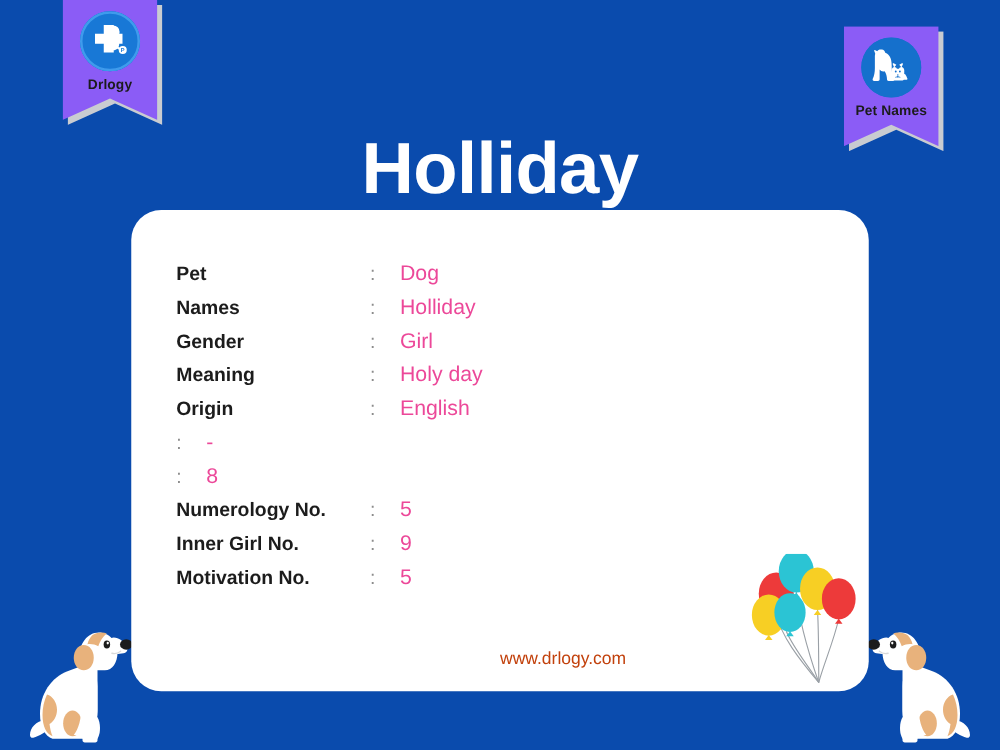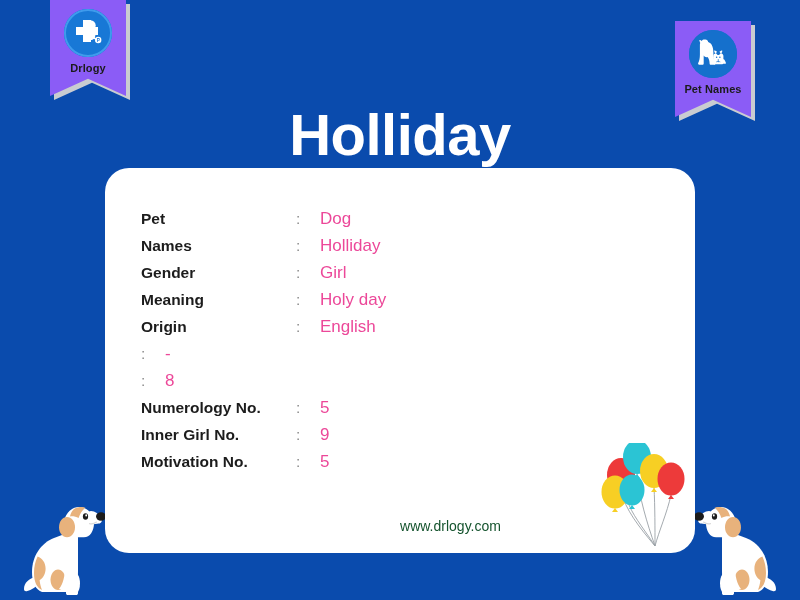--- a/index.html
+++ b/index.html
@@ -117,21 +117,21 @@
     white-space: nowrap;
   }
 
   .website {
     position: absolute;
     left: 0;
     top: 350px;
     width: 691px;
     text-align: center;
     font-size: 14px;
-    color: #14532d;
+    color: #c2410c;
   }
 
   
   .balloons {
     position: absolute;
     right: 4px;
     bottom: 0px;
     width: 92px;
     height: 110px;
     overflow: hidden;

